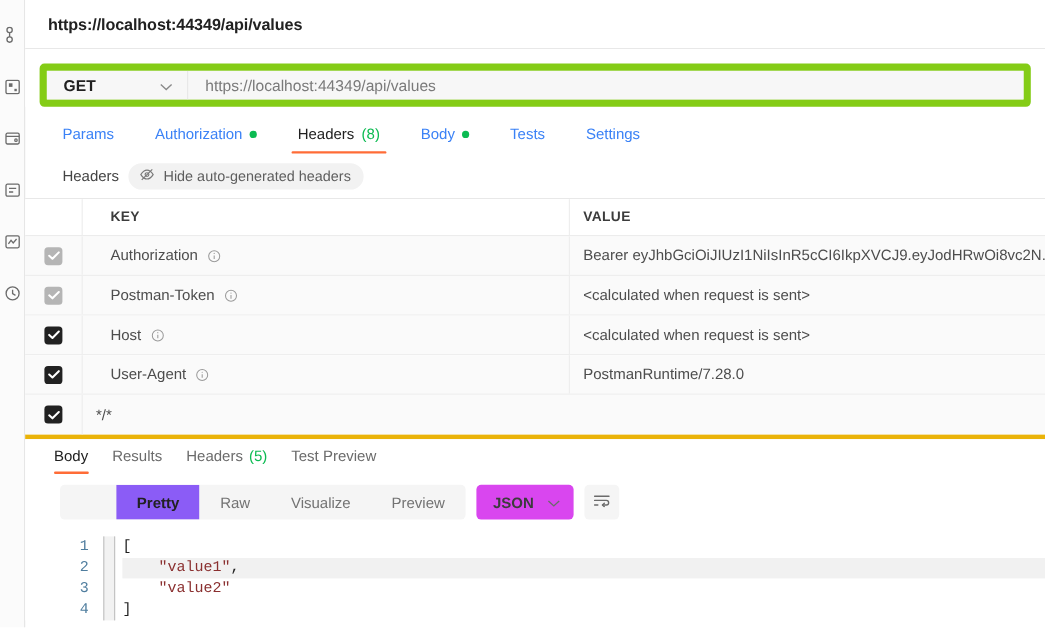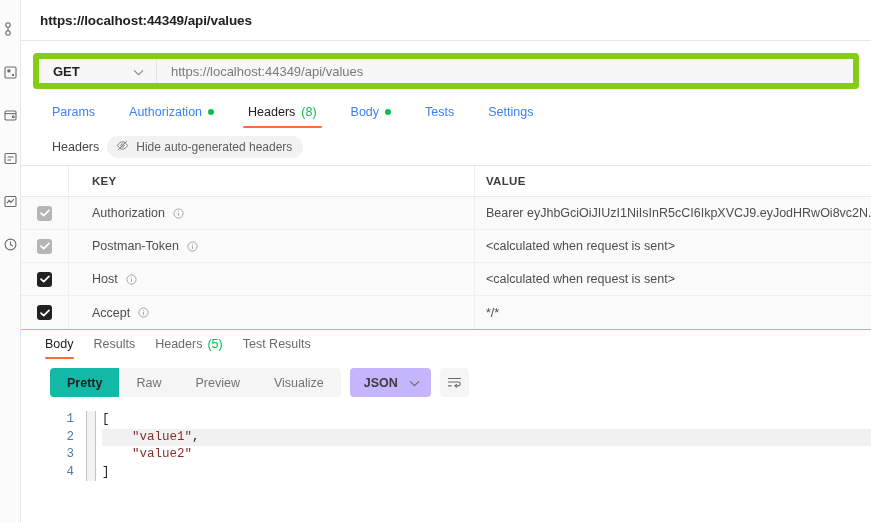--- a/index.html
+++ b/index.html
@@ -113,21 +113,21 @@
     display: flex; align-items: center; gap: 7px;
     background: #f2f2f2; border-radius: 13px;
     padding: 4px 11px 4px 9px;
     font-size: 12px; color: #5e5e5e;
     cursor: pointer; white-space: nowrap;
   }
 
   
   .tbl {
     border-top: 1px solid #e8e8e8;
-    border-bottom: 1px solid #eab308;
+    border-bottom: 4px solid #eab308;
     width: 100%;
   }
   .trow { display: flex; height: 33px; align-items: stretch; border-bottom: 1px solid #eeeeee; }
   .trow:last-child { border-bottom: none; }
   .trow.head { height: 31px; background: #fff; border-bottom: 1px solid #e8e8e8; }
   .trow.body-row { background: #fafafa; }
   .cb-cell {
     width: 48px; flex: 0 0 48px;
     display: flex; align-items: center; justify-content: center;
     border-right: 1px solid #eeeeee;
@@ -188,24 +188,24 @@
   .seg {
     display: flex; background: #f5f5f5; border-radius: 4px; overflow: hidden;
     height: 29px;
   }
   .seg-btn {
     display: flex; align-items: center; justify-content: center;
     padding: 0 17px;
     font-size: 12.5px; color: #737373;
     cursor: pointer; white-space: nowrap;
   }
-  .seg-btn.active { background: #14b8a6; color: #212121; font-weight: 700; }
+  .seg-btn.active { background: #8b5cf6; color: #212121; font-weight: 700; margin-left: 47px; }
   .fmt {
     display: flex; align-items: center; gap: 11px;
-    background: #c4b5fd; border-radius: 4px;
+    background: #d946ef; border-radius: 4px;
     height: 29px; padding: 0 11px 0 14px;
     font-size: 12.5px; font-weight: 700; color: #3c3c3c;
     cursor: pointer;
   }
   .wrap-btn {
     width: 29px; height: 29px;
     background: #f5f5f5; border-radius: 4px;
     display: flex; align-items: center; justify-content: center;
     cursor: pointer;
   }
@@ -415,68 +415,78 @@
             <svg width="11" height="11" viewBox="0 0 12 12" fill="none" stroke="#9a9a9a" stroke-width="0.95">
               <circle cx="6" cy="6" r="5"></circle>
                 <path d="M6 5.3 L6 8.6"></path>
                 <circle cx="6" cy="3.5" r="0.55" fill="#9a9a9a" stroke="none"></circle>
             </svg>
           </span>
         </div>
         <div class="val-cell">&lt;calculated when request is sent&gt;</div>
       </div>
 
-
       <div class="trow body-row">
         <div class="cb-cell">
           <span class="cb on">
             <svg width="10" height="8" viewBox="0 0 10 8" fill="none" stroke="#ffffff" stroke-width="1.7" stroke-linecap="round" stroke-linejoin="round">
                 <path d="M1 4.1 L3.7 6.6 L9 1.3"></path>
               </svg>
           </span>
         </div>
         <div class="key-cell">
-          <span>Accept</span>
+          <span>User-Agent</span>
           <span class="info-ico">
             <svg width="11" height="11" viewBox="0 0 12 12" fill="none" stroke="#9a9a9a" stroke-width="0.95">
               <circle cx="6" cy="6" r="5"></circle>
                 <path d="M6 5.3 L6 8.6"></path>
                 <circle cx="6" cy="3.5" r="0.55" fill="#9a9a9a" stroke="none"></circle>
             </svg>
           </span>
         </div>
+        <div class="val-cell">PostmanRuntime/7.28.0</div>
+      </div>
+
+      <div class="trow body-row">
+        <div class="cb-cell">
+          <span class="cb on">
+            <svg width="10" height="8" viewBox="0 0 10 8" fill="none" stroke="#ffffff" stroke-width="1.7" stroke-linecap="round" stroke-linejoin="round">
+                <path d="M1 4.1 L3.7 6.6 L9 1.3"></path>
+              </svg>
+          </span>
+        </div>
         <div class="val-cell">*/*</div>
       </div>
 
     </div>
 
     <div class="resp">
 
       <div class="resp-tabs">
         <div class="rsp-tab active">
           <span>Body</span>
         </div>
         <div class="rsp-tab">
           <span>Results</span>
         </div>
         <div class="rsp-tab">
           <span>Headers</span>
           <span class="cnt">(5)</span>
         </div>
         <div class="rsp-tab">
-          <span>Test Results</span>
+          <span>Test Preview</span>
         </div>
       </div>
 
       <div class="view-bar">
         <div class="seg">
           <div class="seg-btn active">Pretty</div>
           <div class="seg-btn">Raw</div>
+          <div class="seg-btn">Visualize</div>
           <div class="seg-btn">Preview</div>
-          <div class="seg-btn">Visualize</div>
         </div>
         <div class="fmt">
           <span>JSON</span>
           <span>
             <svg width="11" height="7" viewBox="0 0 11 7" fill="none" stroke="#6b6b6b" stroke-width="1.15">
               <path d="M1 1.4 L5.5 5.6 L10 1.4"></path>
             </svg>
           </span>
         </div>
         <div class="wrap-btn">

